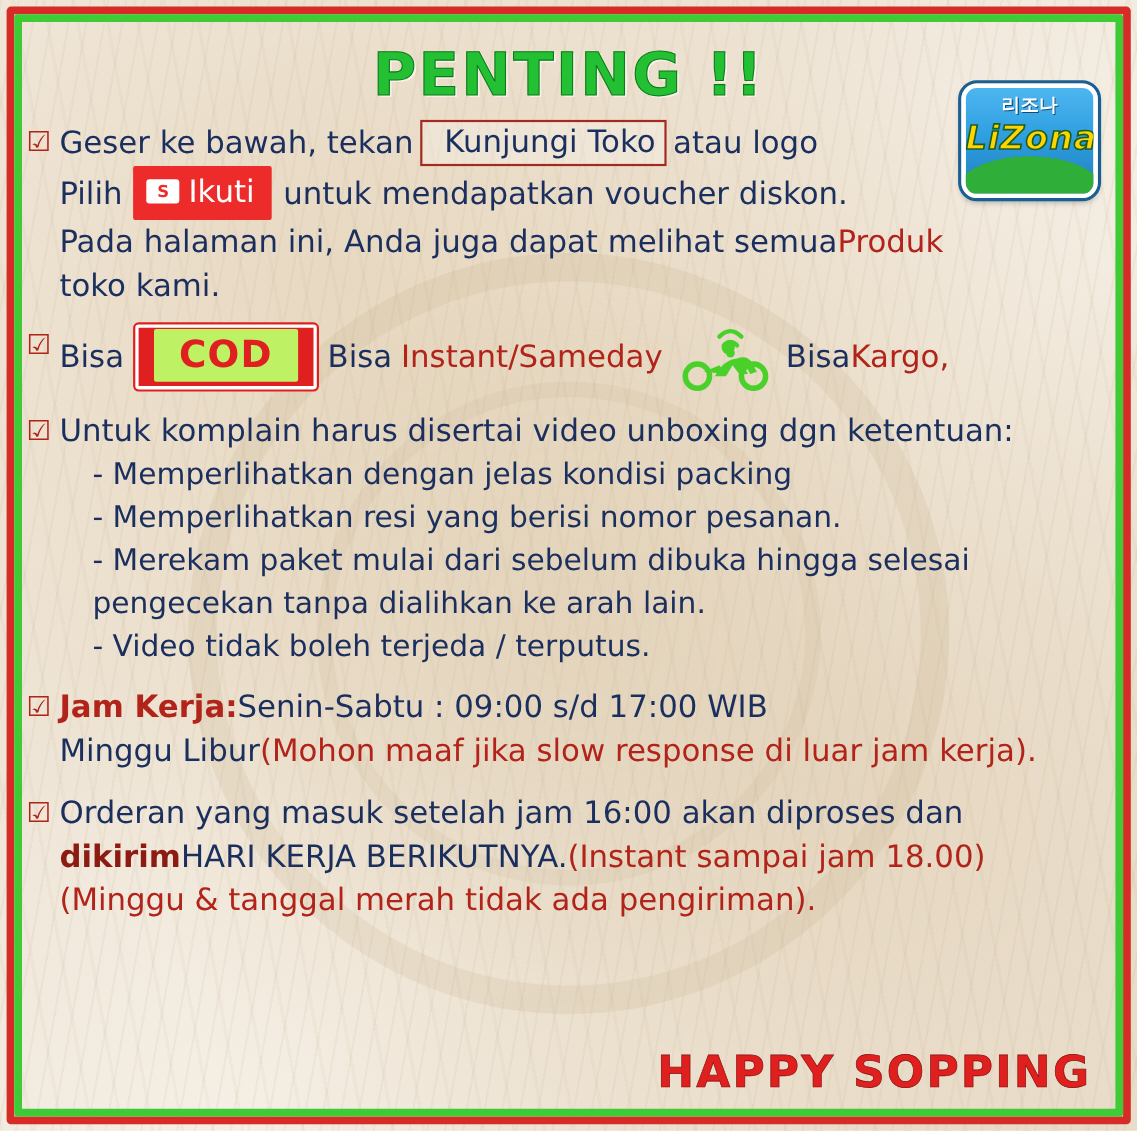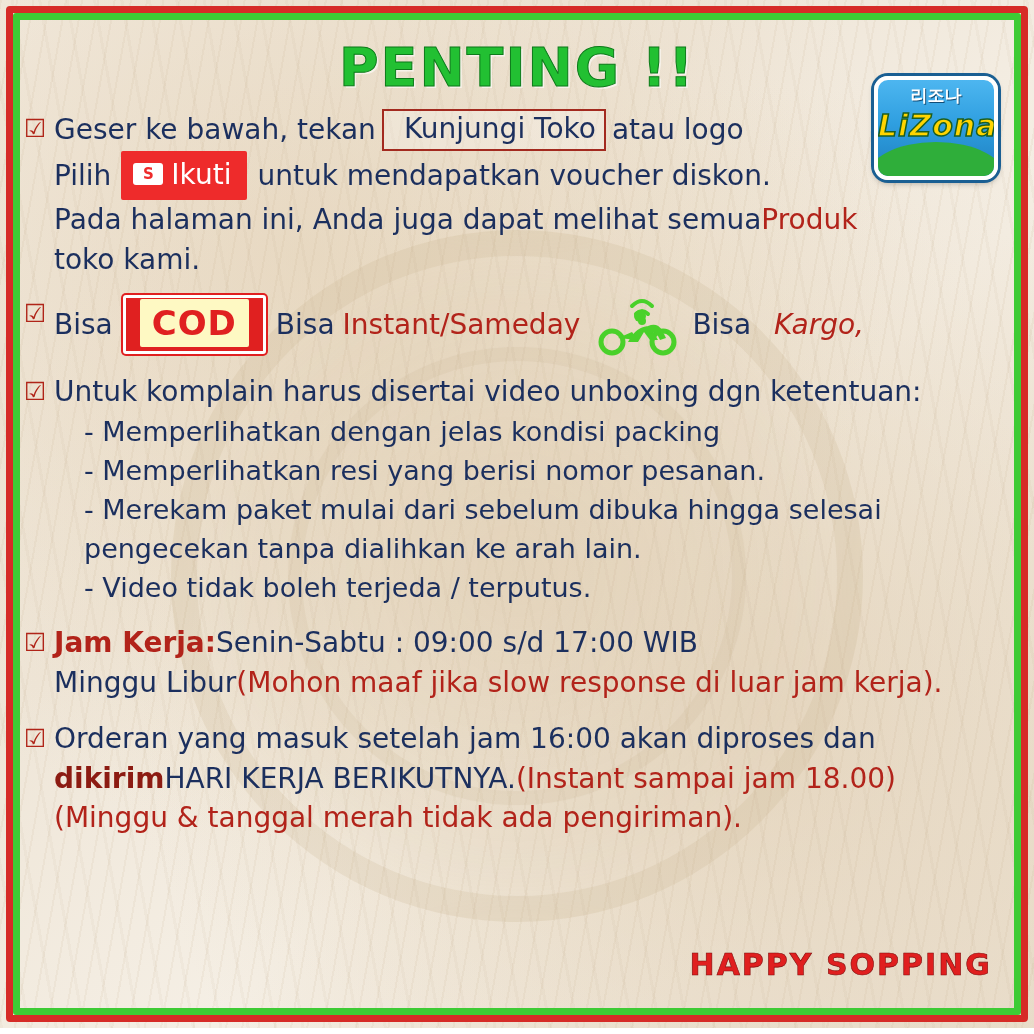--- a/index.html
+++ b/index.html
@@ -206,23 +206,23 @@
     color: #ffffff;
     font-weight: bold;
     font-size: 34px;
     letter-spacing: 1px;
     padding: 1px 14px 4px 14px;
     margin: 0 10px;
     border-radius: 3px;
   }
   .cod .inner {
     display: inline-block;
-    background: #fef9c3;
+    background: #bef264;
     color: #e02020;
-    padding: 0 12px;
+    padding: 0 23px;
     border-radius: 2px;
   }
 
   .motor {
     display: inline-block;
     width: 96px;
     height: 62px;
     position: relative;
     margin: 0 8px;
     vertical-align: middle;
@@ -231,24 +231,24 @@
   .sub {
     font-size: 27px;
     line-height: 1.45;
     color: #1b2f5e;
     padding-left: 30px;
   }
 
   .happy {
     position: absolute;
     right: 18px;
-    bottom: 22px;
+    bottom: 6px;
     font-family: "DejaVu Sans", sans-serif;
     font-weight: bold;
-    font-size: 30px;
+    font-size: 40px;
     letter-spacing: 2px;
     color: #e01f1f;
     -webkit-text-stroke: 0.6px #7d0b0b;
   }
 </style>
 </head>
 <body>
 
 <div class="poster">
   <div class="watermark"></div>
@@ -311,21 +311,21 @@
                 <circle cx="24" cy="48" r="11" fill="none" stroke="#49d12a" stroke-width="5"></circle>
                 <circle cx="75" cy="48" r="11" fill="none" stroke="#49d12a" stroke-width="5"></circle>
                 <circle cx="52" cy="22" r="6"></circle>
                 <path d="M40 48 q8 -16 22 -16 l8 14 h-8 l-6 -8 -6 10z"></path>
                 <path d="M30 44 l14 -6 6 8 z"></path>
                 <path d="M60 32 q9 -4 14 4 l4 8 -6 2 -4 -8 -8 2z"></path>
               </g>
             </svg>
           </span>
           <span>Bisa</span>
-          <span class="red" style="margin-left:23px;font-style:italic;">Kargo,</span>
+          <span class="red" style="margin-left:0;">Kargo,</span>
         </div>
       </div>
     </div>
 
     <div class="row" style="margin-top:16px;">
       <div class="check">☑</div>
       <div class="rowbody">
         <div class="line plain">Untuk komplain harus disertai video unboxing dgn ketentuan:</div>
         <div class="sub">- Memperlihatkan dengan jelas kondisi packing</div>
         <div class="sub">- Memperlihatkan resi yang berisi nomor pesanan.</div>

